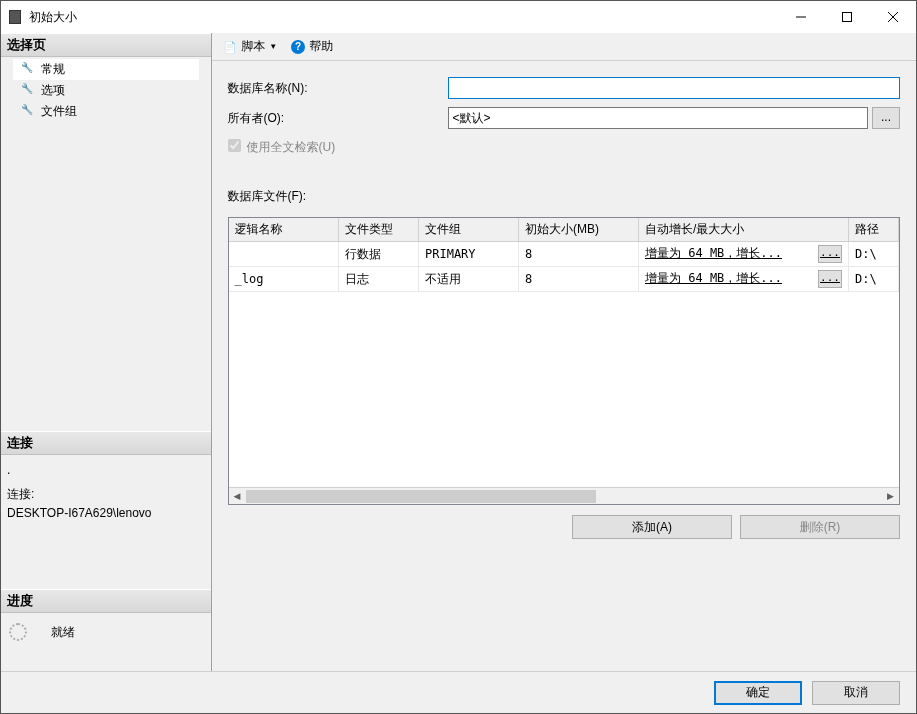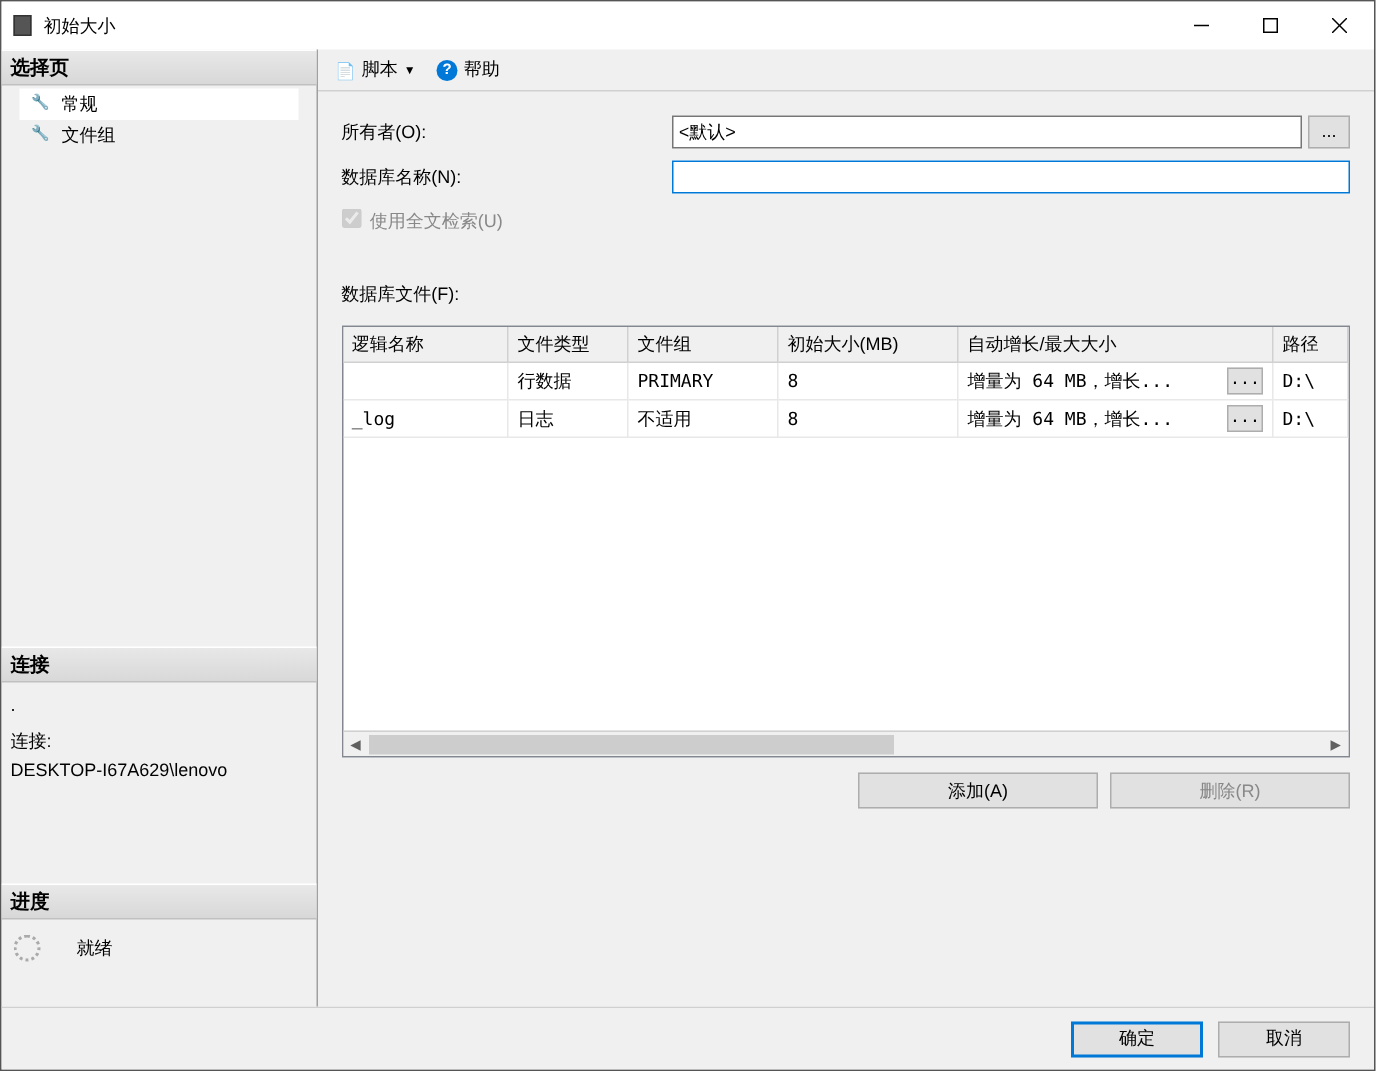--- a/index.html
+++ b/index.html
@@ -40,21 +40,21 @@
 .browse-btn { width: 28px; height: 22px; margin-left: 4px; background: #e1e1e1; border: 1px solid #adadad; cursor: default; text-align: center; line-height: 18px; }
 .checkbox-row { margin: 10px 0 32px 0; display: flex; align-items: flex-start; gap: 6px; color: #888; }
 .checkbox-row input { accent-color: #888; }
 .files-label { margin-bottom: 4px; }
 .grid-container { border: 1px solid #828790; background: #fff; margin: 0 16px; height: 288px; overflow: hidden; position: relative; }
 .grid-table { width: 100%; border-collapse: collapse; table-layout: fixed; }
 .grid-table th { background: #f0f0f0; border: 1px solid #d0d0d0; border-top: none; padding: 3px 6px; text-align: left; font-weight: normal; font-size: 12px; height: 22px; }
 .grid-table th:first-child { border-left: none; }
 .grid-table td { border: 1px solid #e8e8e8; padding: 3px 6px; font-size: 12px; height: 22px; font-family: "Consolas", monospace; }
 .grid-table td:first-child { border-left: none; }
-.growth-cell { display: flex; align-items: flex-end; justify-content: space-between; }
+.growth-cell { display: flex; align-items: flex-start; justify-content: space-between; text-decoration: underline; }
 .cell-btn { width: 24px; height: 18px; background: #e1e1e1; border: 1px solid #adadad; text-align: center; line-height: 14px; font-size: 11px; cursor: default; }
 .grid-scrollbar { position: absolute; bottom: 0; left: 0; right: 0; height: 17px; background: #f0f0f0; display: flex; align-items: center; border-top: 1px solid #d0d0d0; }
 .scroll-arrow { width: 17px; height: 17px; display: flex; align-items: center; justify-content: center; font-size: 9px; color: #606060; cursor: default; }
 .scroll-track { flex: 1; height: 17px; position: relative; }
 .scroll-thumb { position: absolute; left: 0; top: 2px; height: 13px; width: 55%; background: #cdcdcd; }
 .action-row { display: flex; justify-content: flex-end; gap: 8px; padding: 10px 16px; }
 .action-btn { width: 160px; height: 24px; background: #e1e1e1; border: 1px solid #adadad; cursor: default; font-size: 12px; }
 .action-btn:disabled { color: #888; }
 .footer { height: 42px; border-top: 1px solid #d0d0d0; background: #f0f0f0; display: flex; justify-content: flex-end; align-items: center; gap: 10px; padding: 0 16px; }
 .footer-btn { width: 88px; height: 24px; background: #e1e1e1; border: 1px solid #adadad; font-size: 12px; cursor: default; }
@@ -89,20 +89,24 @@
 <div class="main-layout">
   <div class="sidebar">
     <div class="section-header">选择页</div>
     <div class="page-list">
       <div class="page-item selected">
         <span class="wrench-icon"></span>
         <span>常规</span>
       </div>
       <div class="page-item">
         <span class="wrench-icon"></span>
+        <span>选项</span>
+      </div>
+      <div class="page-item">
+        <span class="wrench-icon"></span>
         <span>文件组</span>
       </div>
     </div>
     <div class="spacer"></div>
     <div class="section-header">连接</div>
     <div class="conn-section">
       <div>.</div>
       <div class="conn-label">连接:</div>
       <div>DESKTOP-I67A629\lenovo</div>
     </div>
@@ -122,28 +126,28 @@
         <span>脚本</span>
         <span class="dropdown-arrow">▼</span>
       </div>
       <div class="help-btn">
         <span class="help-icon">?</span>
         <span>帮助</span>
       </div>
     </div>
 
     <div class="form-area">
+      <div class="form-row">
+        <div class="form-label">数据库名称(N):</div>
+        <input class="form-input" type="text" value="" style="">
+      </div>
       <div class="form-row owner-row">
         <div class="form-label">所有者(O):</div>
         <input class="form-input plain" type="text" value="&lt;默认&gt;" style="">
         <div class="browse-btn">...</div>
-      </div>
-      <div class="form-row">
-        <div class="form-label">数据库名称(N):</div>
-        <input class="form-input" type="text" value="" style="">
       </div>
       <div class="checkbox-row">
         <input type="checkbox" checked="" disabled="" style="">
         <span>使用全文检索(U)</span>
       </div>
       <div class="files-label">数据库文件(F):</div>
     </div>
 
     <div class="grid-container">
       <table class="grid-table">

